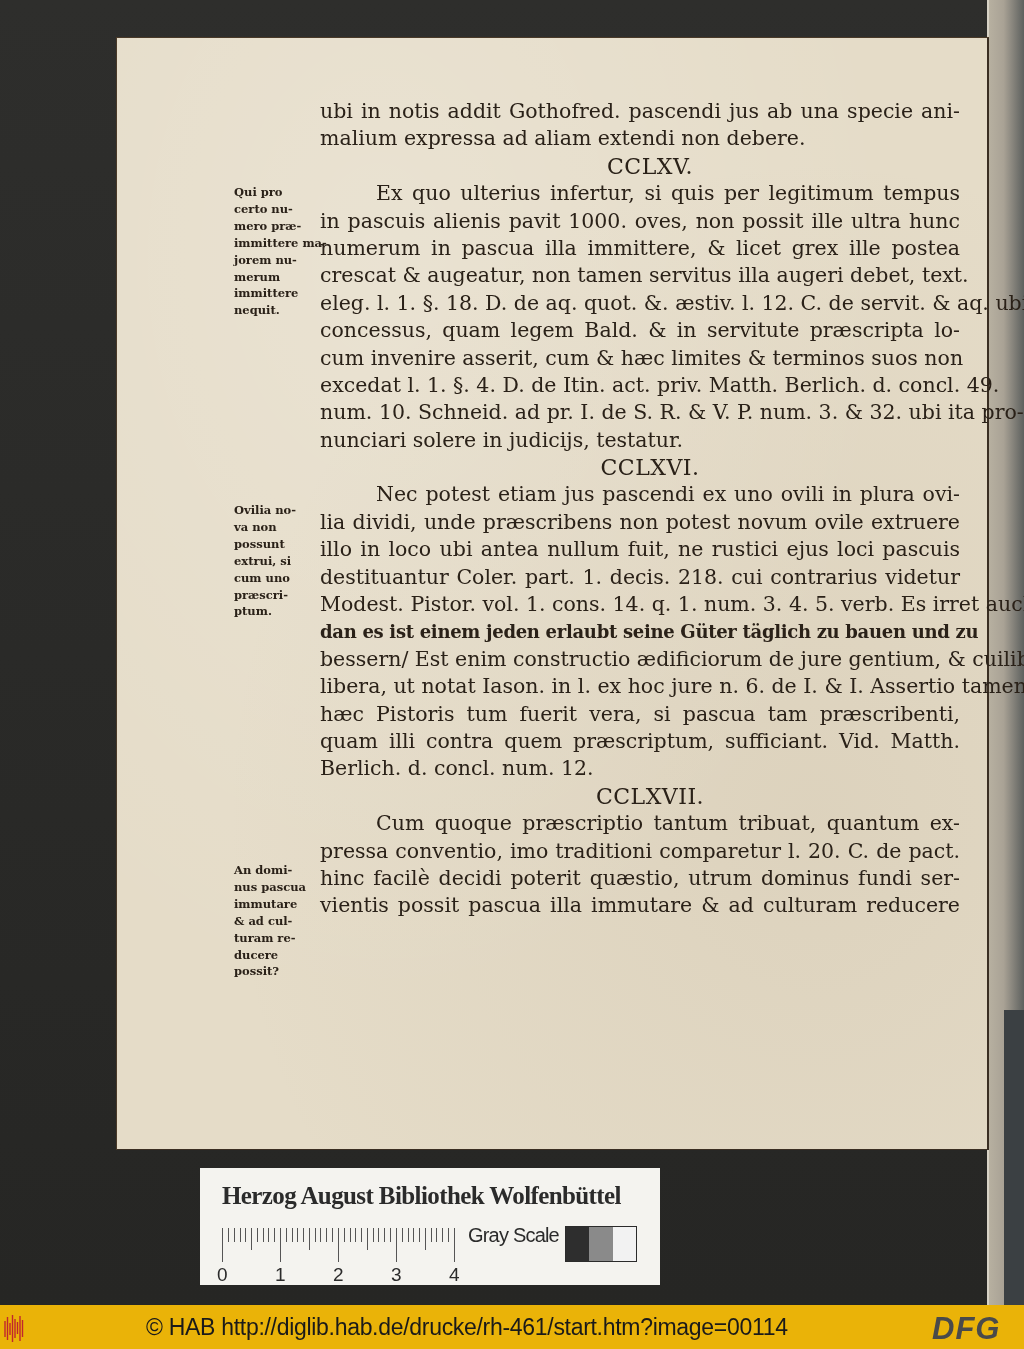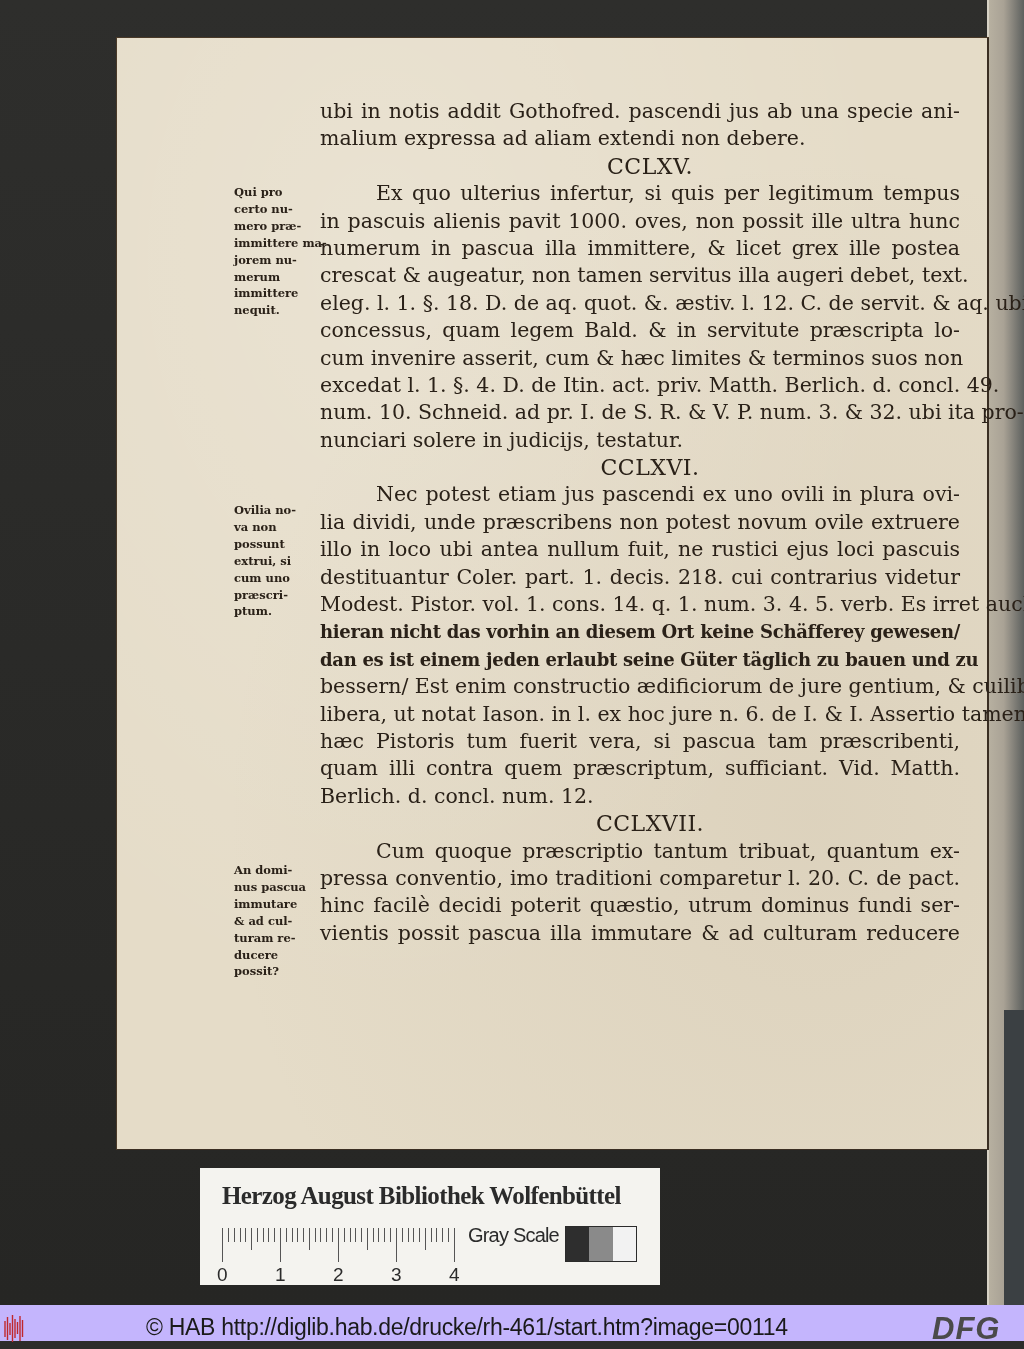--- a/index.html
+++ b/index.html
@@ -66,22 +66,22 @@
     .gray-label {
       position:absolute; left:268px; top:56px; font-family:"Liberation Sans", sans-serif; font-size:20px;
       color:#2b2b2b; letter-spacing:-0.8px; white-space:nowrap;
     }
     .gray-swatch {
       position:absolute; left:365px; top:58px; width:70px; height:34px; border:1px solid #2b2b2b; display:flex;
     }
     .gray-swatch div { flex:1; }
 
     .footer {
-      position:absolute; left:0; top:1305px; width:1024px; height:36px;
-      background:#c4b5fd;
+      position:absolute; left:0; top:1305px; width:1024px; height:44px;
+      background:#eab308;
       font-family:"Liberation Sans", sans-serif;
     }
     .footer-text {
       position:absolute; left:146px; top:9px; font-size:23px; color:#1a1a1a; white-space:nowrap; letter-spacing:-0.3px;
     }
     .hab-logo { position:absolute; left:3px; top:8px; width:22px; height:30px; }
     .dfg-logo {
       position:absolute; left:932px; top:6px; font-size:31px; font-weight:bold; color:#4a4a4a; letter-spacing:1px;font-style:italic;
     }
   </style>
@@ -141,21 +141,20 @@
   <span class="line">excedat l. 1. §. 4. D. de Itin. act. priv. Matth. Berlich. d. concl. 49.</span>
   <span class="line">num. 10. Schneid. ad pr. I. de S. R. &amp; V. P. num. 3. &amp; 32. ubi ita pro-</span>
   <span class="line last">nunciari solere in judicijs, testatur.</span>
 
   <span class="heading">CCLXVI.</span>
   <span class="line indent">Nec potest etiam jus pascendi ex uno ovili in plura ovi-</span>
   <span class="line">lia dividi, unde præscribens non potest novum ovile extruere</span>
   <span class="line">illo in loco ubi antea nullum fuit, ne rustici ejus loci pascuis</span>
   <span class="line">destituantur Coler. part. 1. decis. 218. cui contrarius videtur</span>
   <span class="line">Modest. Pistor. vol. 1. cons. 14. q. 1. num. 3. 4. 5. verb. Es irret auch</span>
-  <span class="line frak">hieran nicht das vorhin an diesem Ort keine Schäfferey gewesen/</span>
   <span class="line frak">dan es ist einem jeden erlaubt seine Güter täglich zu bauen und zu</span>
   <span class="line">bessern/ Est enim constructio ædificiorum de jure gentium, &amp; cuilibet</span>
   <span class="line">libera, ut notat Iason. in l. ex hoc jure n. 6. de I. &amp; I. Assertio tamen</span>
   <span class="line">hæc Pistoris tum fuerit vera, si pascua tam præscribenti,</span>
   <span class="line">quam illi contra quem præscriptum, sufficiant. Vid. Matth.</span>
   <span class="line last">Berlich. d. concl. num. 12.</span>
 
   <span class="heading">CCLXVII.</span>
   <span class="line indent">Cum quoque præscriptio tantum tribuat, quantum ex-</span>
   <span class="line">pressa conventio, imo traditioni comparetur l. 20. C. de pact.</span>

